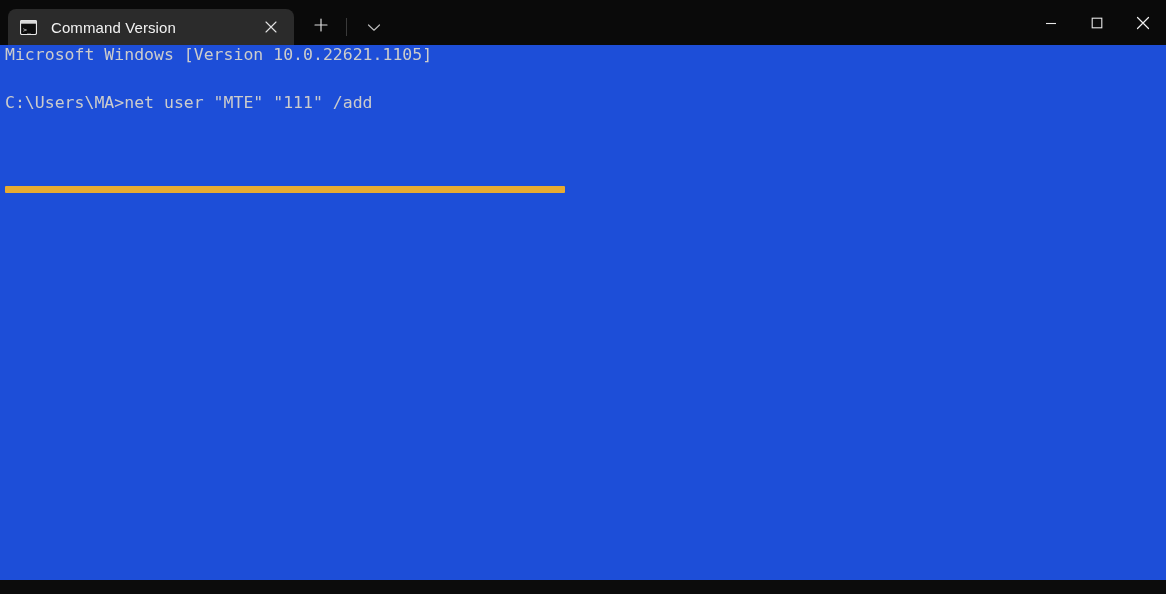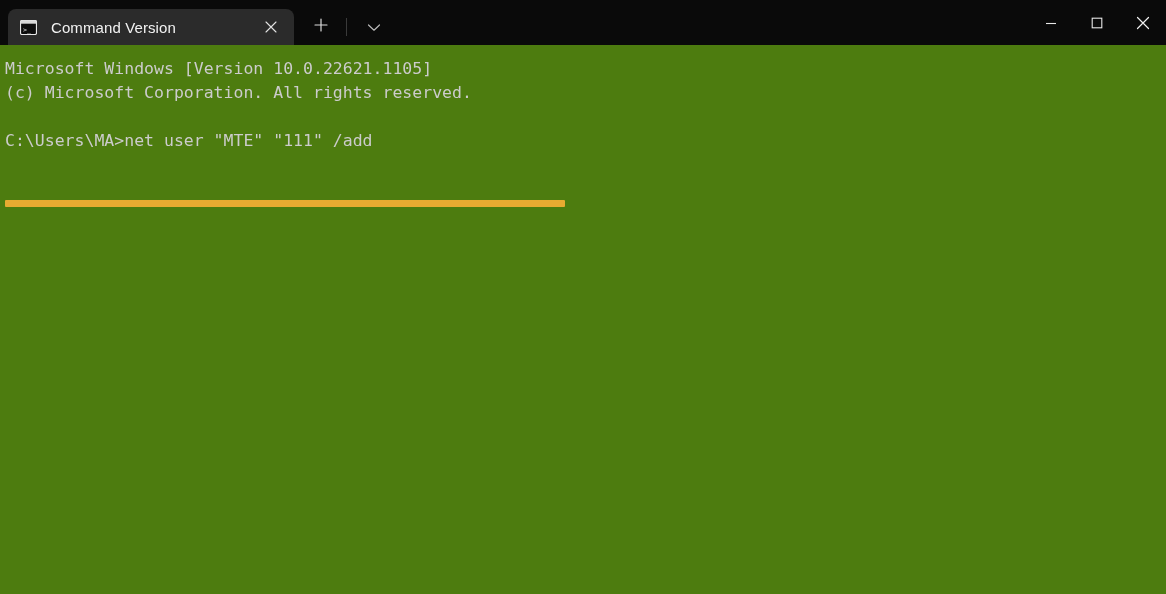--- a/index.html
+++ b/index.html
@@ -129,24 +129,24 @@
     display: flex;
     align-items: center;
     justify-content: center;
     cursor: default;
   }
   .wc-btn svg { display: block; }
 
   
   #terminal {
     position: absolute;
-    left: 0; top: 45px;
+    left: 0; top: 31px;
     width: 1166px;
     height: 549px;
-    background: #4d7c0f;
+    background: #1d4ed8;
     padding: 12px 0 0 5px;
     box-sizing: border-box;
     overflow: hidden;
   }
 
   .term-line {
     font-family: "DejaVu Sans Mono", "Liberation Mono", monospace;
     font-size: 16.5px;
     line-height: 24px;
     color: #cccccc;
@@ -231,19 +231,18 @@
             <path d="M1.5 1.5 L12.5 12.5 M12.5 1.5 L1.5 12.5" stroke="#f0f0f0" stroke-width="1.2" stroke-linecap="round"></path>
           </svg>
         </span>
       </div>
     </div>
 
   </div>
 
   <div id="terminal">
     <div class="term-line">Microsoft Windows [Version 10.0.22621.1105]</div>
-    <div class="term-line">(c) Microsoft Corporation. All rights reserved.</div>
     <div class="term-line term-blank"></div>
     <div class="term-line">C:\Users\MA&gt;net user "MTE" "111" /add</div>
     <div id="highlight-bar"></div>
   </div>
 
 </div>
 
 </body></html>

